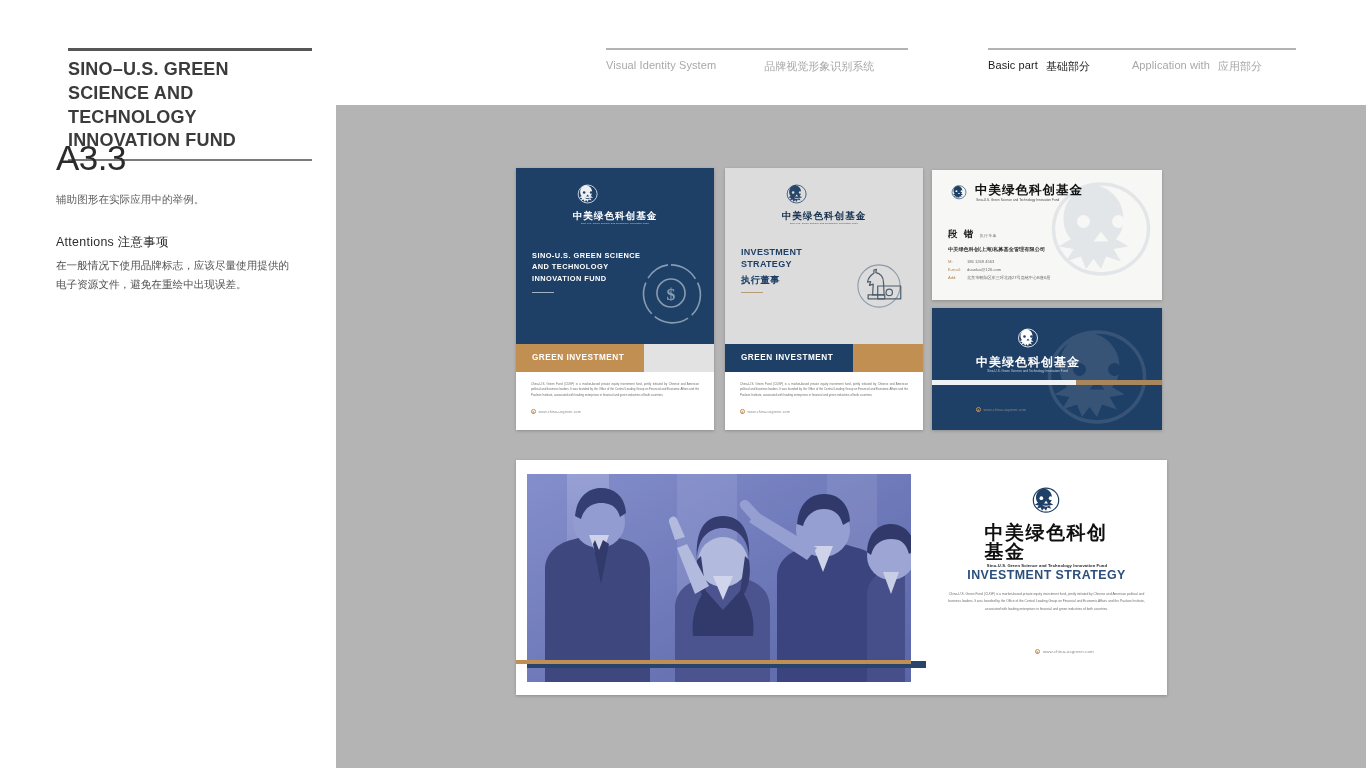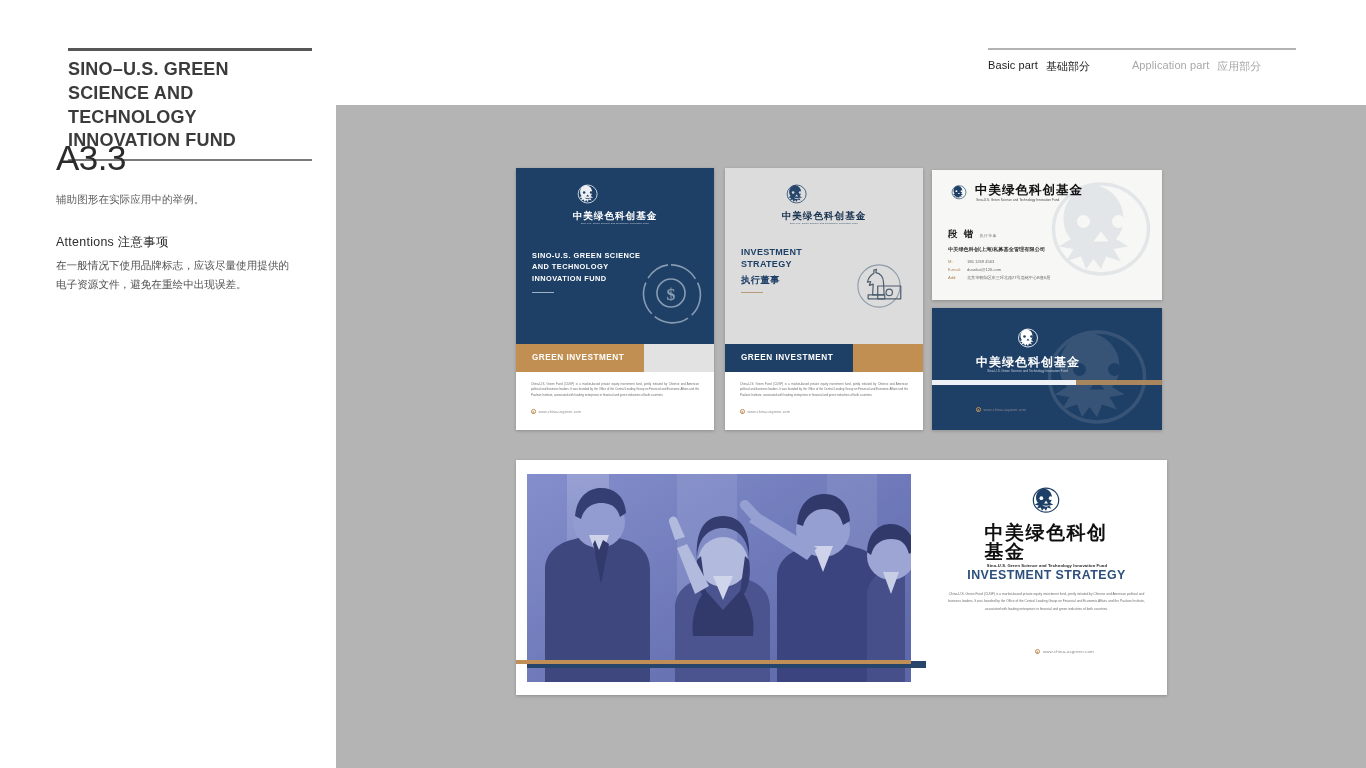--- a/index.html
+++ b/index.html
@@ -129,27 +129,34 @@
 <body>
 
 <div class="page">
 
   <div class="brand-block">
     <div class="rule"></div>
     <div class="brand-name">SINO–U.S. GREEN SCIENCE AND TECHNOLOGY INNOVATION FUND</div>
     <div class="rule thin"></div>
   </div>
 
+  <div class="hdr-nav nav-left">
+    <div class="nav-rule"></div>
+    <div class="nav-row">
+      <span class="nav-item muted nav-en nav-gap-l">Visual Identity System</span>
+      <span class="nav-item muted nav-cn">品牌视觉形象识别系统</span>
+    </div>
+  </div>
 
   <div class="hdr-nav nav-right">
     <div class="nav-rule"></div>
     <div class="nav-row">
       <span class="nav-item primary nav-en">Basic part</span>
       <span class="nav-item primary nav-cn nav-gap-r">基础部分</span>
-      <span class="nav-item muted nav-en">Application part</span>
+      <span class="nav-item muted nav-en">Application with</span>
       <span class="nav-item muted nav-cn">应用部分</span>
     </div>
   </div>
 
   <div class="sidebar">
     <div class="sec-code">A3.3</div>
     <div class="sec-desc">辅助图形在实际应用中的举例。</div>
     <div class="att-title">Attentions 注意事项</div>
     <div class="att-body">在一般情况下使用品牌标志，应该尽量使用提供的电子资源文件，避免在重绘中出现误差。</div>
   </div>

